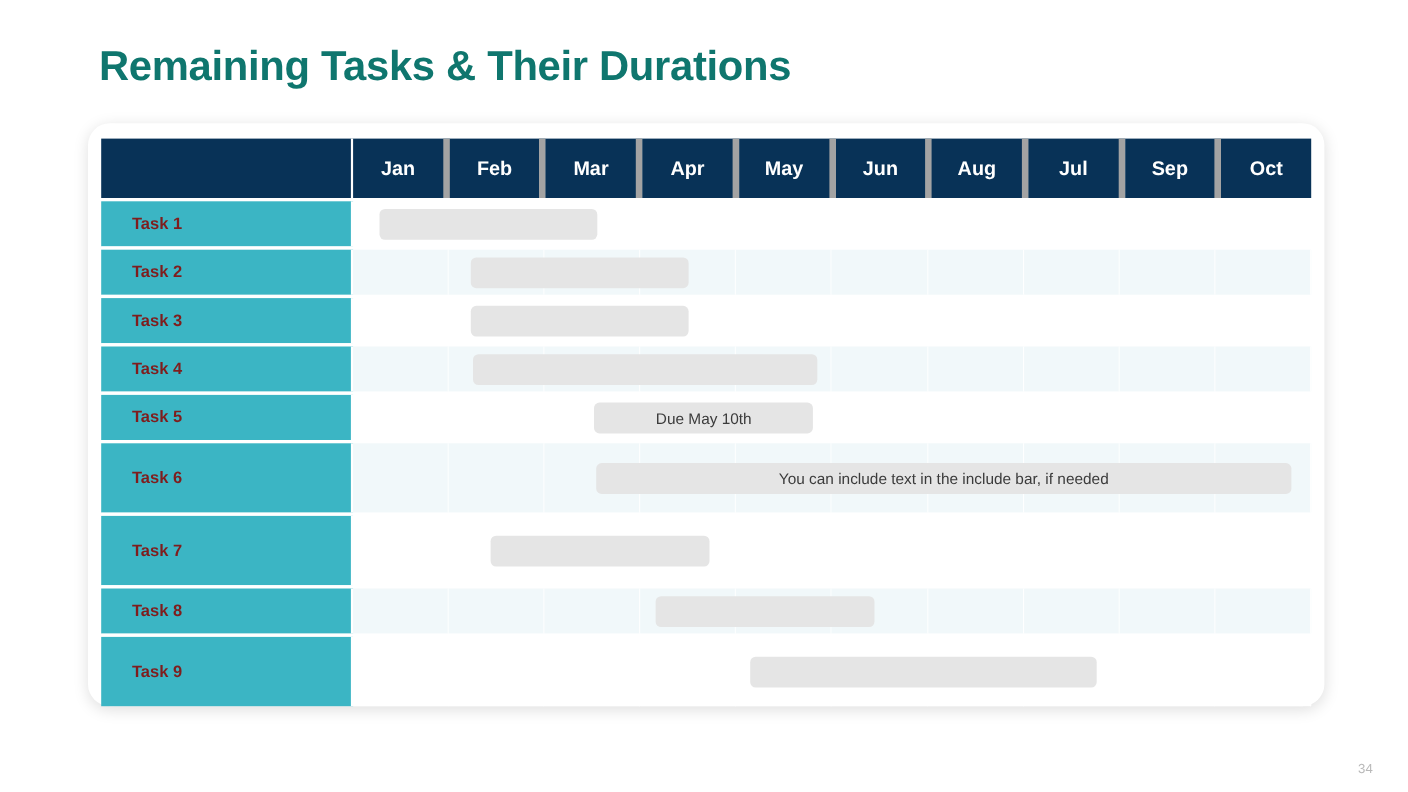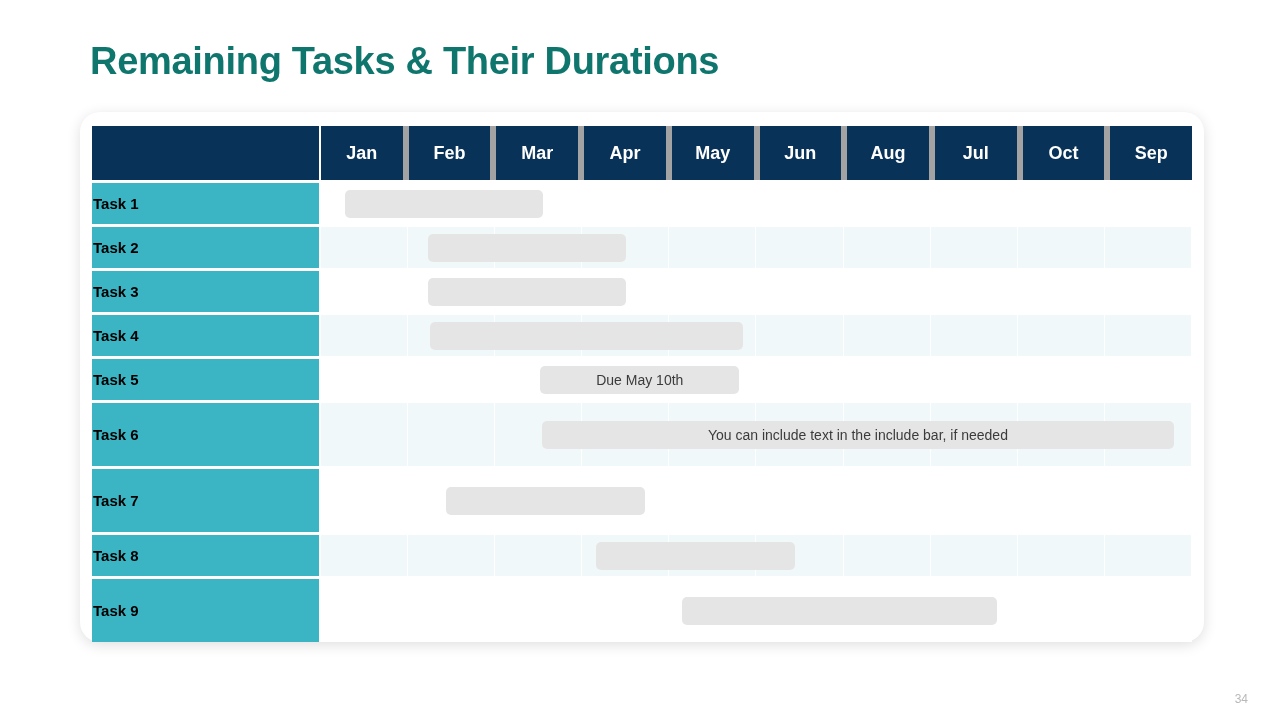--- a/index.html
+++ b/index.html
@@ -79,26 +79,26 @@
   .task-row {
     display: flex;
     position: relative;
     border-top: 3px solid #ffffff;
     box-sizing: border-box;
   }
   .task-label-cell {
     width: 229px;
     flex: 0 0 229px;
     background: #3bb5c4;
-    color: #000000;
+    color: #7f1d1d;
     font-size: 15px;
     font-weight: bold;
     display: flex;
     align-items: center;
-    padding-left: 1px;
+    padding-left: 28px;
     box-sizing: border-box;
     border-right: 2px solid #ffffff;
   }
   .task-track {
     flex: 1 1 auto;
     position: relative;
     display: flex;
   }
   .track-cell {
     flex: 1 1 0;
@@ -151,22 +151,22 @@
         <div class="header-label-cell"></div>
         <div id="month-headers" style="display:flex;flex:1 1 auto;">
             <div class="header-month">Jan</div>
             <div class="header-month">Feb</div>
             <div class="header-month">Mar</div>
             <div class="header-month">Apr</div>
             <div class="header-month">May</div>
             <div class="header-month">Jun</div>
             <div class="header-month">Aug</div>
             <div class="header-month">Jul</div>
+            <div class="header-month">Sep</div>
             <div class="header-month">Oct</div>
-            <div class="header-month">Sep</div>
           </div>
       </div>
 
       <div id="rows">
           <div class="task-row row-odd" style="height: 44px;">
             <div class="task-label-cell">Task 1</div>
             <div class="task-track">
               <div class="track-cell"></div>
               <div class="track-cell"></div>
               <div class="track-cell"></div>

